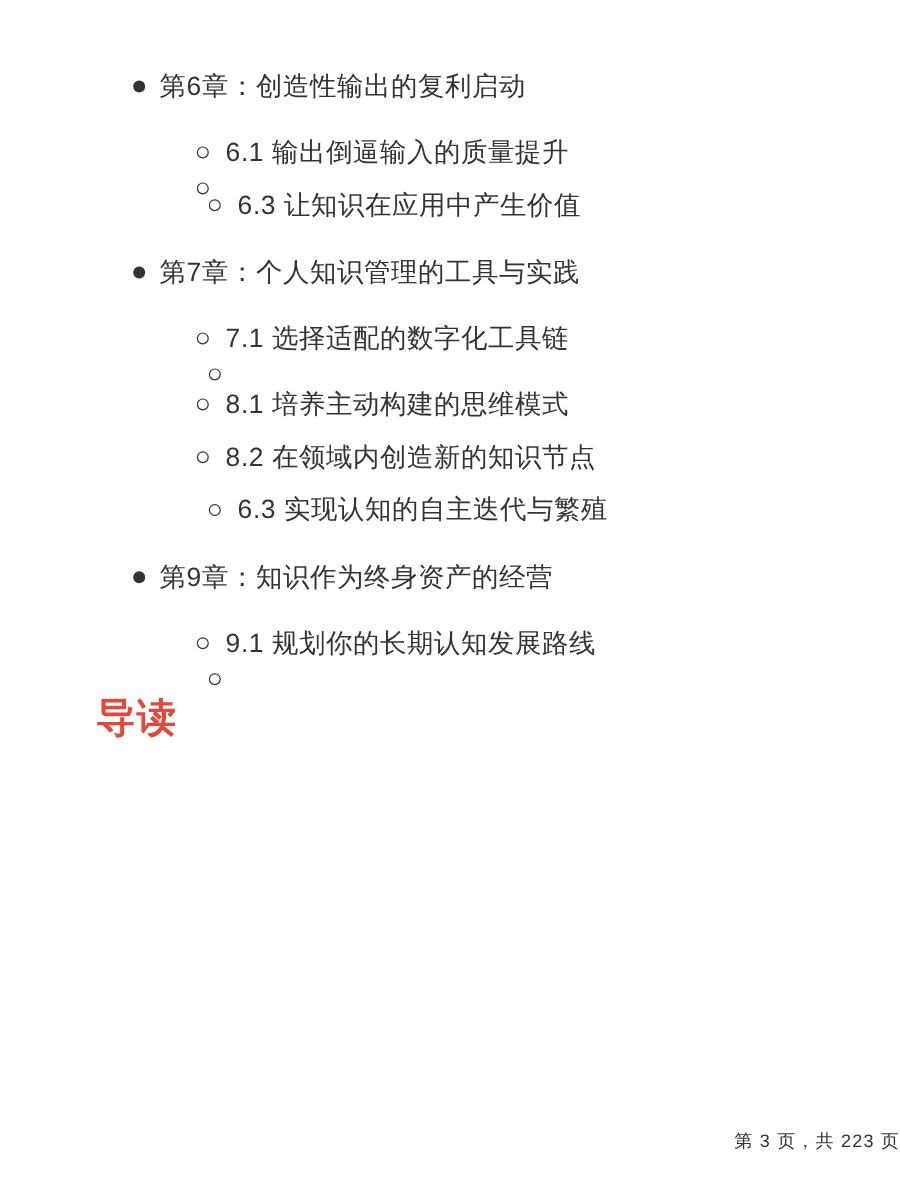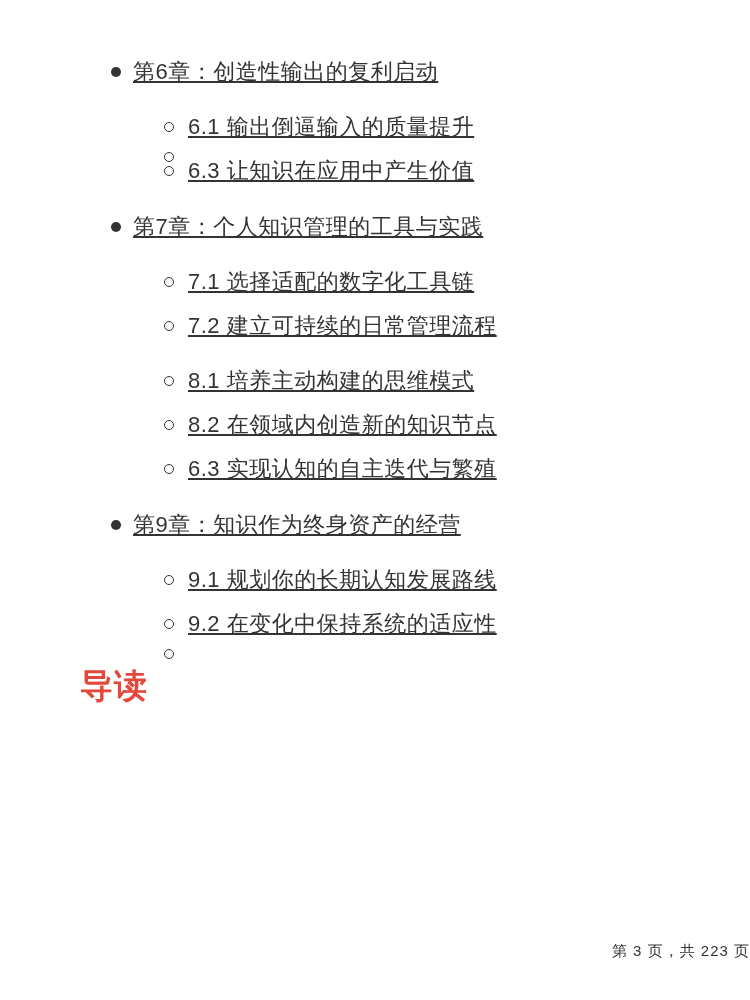--- a/index.html
+++ b/index.html
@@ -15,21 +15,20 @@
     font-family: "Liberation Sans", "DejaVu Sans", sans-serif;
     color: #333333;
   }
   .page {
     position: absolute;
     inset: 0;
     background: #ffffff;
   }
   .toc {
     padding-top: 57px;
-    text-decoration: underline;
   }
   .chapter-block {
     margin-bottom: 27px;
   }
   .chapter-row {
     position: relative;
     padding-left: 133px;
     padding-right: 40px;
     line-height: 30px;
     font-size: 22px;
@@ -54,20 +53,21 @@
     padding-left: 188px;
     padding-right: 52px;
     line-height: 28px;
     font-size: 22px;
     color: #333333;
     letter-spacing: 0.5px;
     margin-bottom: 16px;
   }
   .sub-row:last-child {
     margin-bottom: 0;
+    margin-left: 10px;
   }
   .bullet-circle {
     position: absolute;
     left: 164px;
     top: 50%;
     transform: translateY(-50%);
     width: 8px;
     height: 8px;
     border: 1.5px solid #333333;
     border-radius: 50%;
@@ -125,21 +125,20 @@
         <span class="bullet-disc"></span>
         <span>第7章：个人知识管理的工具与实践</span>
       </div>
       <div class="sub-list">
         <div class="sub-row">
           <span class="bullet-circle"></span>
           <span>7.1 选择适配的数字化工具链</span>
         </div>
         <div class="sub-row">
           <span class="bullet-circle"></span>
-          <span>7.2 建立可持续的日常管理流程</span>
         </div>
       </div>
     </div>
 
     <div class="chapter-block">
       <div class="sub-list">
         <div class="sub-row">
           <span class="bullet-circle"></span>
           <span>8.1 培养主动构建的思维模式</span>
         </div>
@@ -159,24 +158,20 @@
         <span class="bullet-disc"></span>
         <span>第9章：知识作为终身资产的经营</span>
       </div>
       <div class="sub-list">
         <div class="sub-row">
           <span class="bullet-circle"></span>
           <span>9.1 规划你的长期认知发展路线</span>
         </div>
         <div class="sub-row">
           <span class="bullet-circle"></span>
-          <span>9.2 在变化中保持系统的适应性</span>
-        </div>
-        <div class="sub-row">
-          <span class="bullet-circle"></span>
         </div>
       </div>
     </div>
 
   </div>
 
   <h1 class="section-heading">导读</h1>
 
   <div class="page-footer">第 3 页，共 223 页</div>
 

